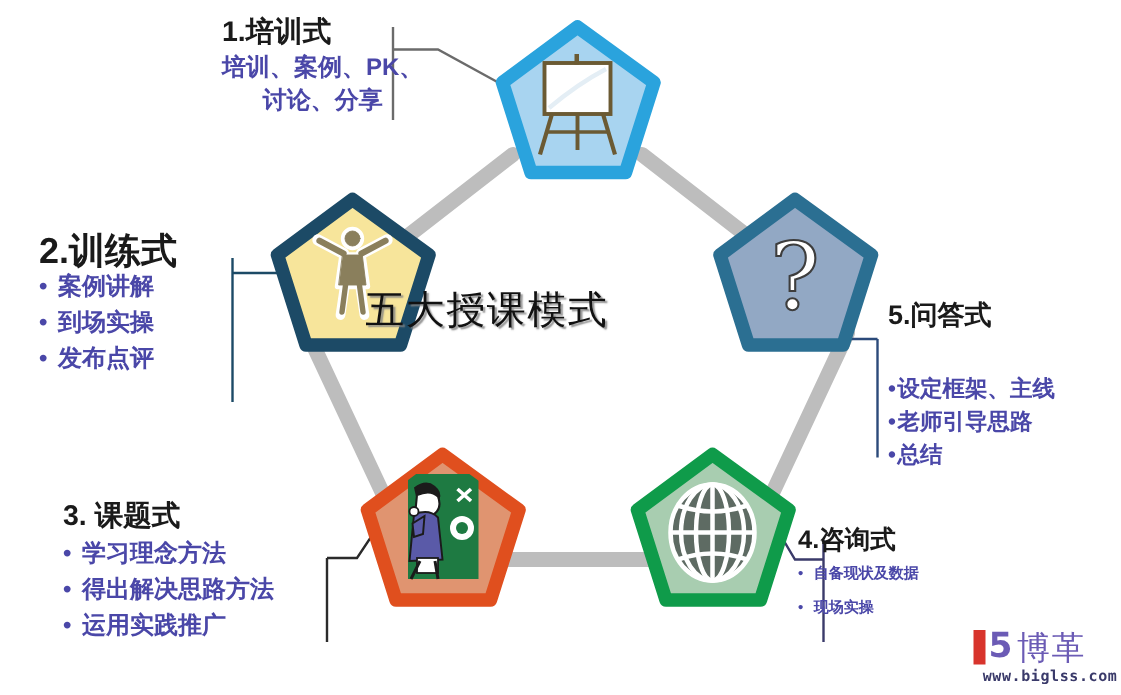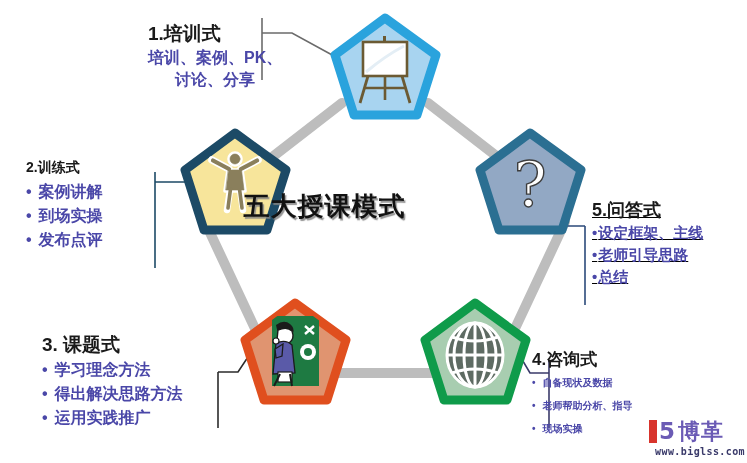--- a/index.html
+++ b/index.html
@@ -46,57 +46,57 @@
     white-space: nowrap;
   }
   .plain-lines {
     color: #4a47a8;
     font-weight: bold;
     text-align: center;
   }
   .plain-lines div { white-space: nowrap; }
 
   
-  #callout-1 { left: 148px; top: 10px; margin-top: 12px; }
+  #callout-1 { left: 148px; top: 10px; }
   #callout-1 .callout-title { font-size: 19px; line-height: 24px; }
   #callout-1 .plain-lines { font-size: 16px; line-height: 22px; margin-top: 1px; }
 
   
   #callout-2 { left: 26px; top: 155px; }
-  #callout-2 .callout-title { font-size: 14px; line-height: 25px; }
+  #callout-2 .callout-title { font-size: 24px; line-height: 25px; }
   #callout-2 .callout-list { font-size: 16px; line-height: 24px; }
   #callout-2 .callout-list li::before { content: "\2022"; margin-right: 7px; }
 
   
   #callout-3 { left: 42px; top: 332px; }
   #callout-3 .callout-title { font-size: 19px; line-height: 26px; }
   #callout-3 .callout-list { font-size: 16px; line-height: 24px; }
   #callout-3 .callout-list li::before { content: "\2022"; margin-right: 7px; }
 
   
   #callout-4 { left: 532px; top: 348px; }
   #callout-4 .callout-title { font-size: 17px; line-height: 23px; }
   #callout-4 .callout-list { font-size: 10px; line-height: 23px; }
   #callout-4 .callout-list li::before { content: "\2022"; margin-right: 7px; }
 
   
-  #callout-5 { left: 592px; top: 198px; text-decoration: underline; }
+  #callout-5 { left: 592px; top: 198px; }
   #callout-5 .callout-title { font-size: 18px; line-height: 24px; }
-  #callout-5 .callout-list { font-size: 15px; line-height: 22px; }
+  #callout-5 .callout-list { font-size: 15px; line-height: 22px; margin-top: 27px; }
   #callout-5 .callout-list li::before { content: "\2022"; margin-right: 1px; }
 
   
   #center-title {
     position: absolute;
     left: 0;
     top: 189px;
     width: 649px;
     text-align: center;
     font-size: 26px;
-    font-weight: bold;
+    font-weight: normal;
     color: #111111;
     text-shadow: 1.5px 1.5px 1px rgba(130,130,130,0.85);
     letter-spacing: 1px;
   }
 
   
   #logo {
     position: absolute;
     left: 648px;
     top: 417px;
@@ -126,21 +126,21 @@
     left: 11px; top: 1px;
     width: 14px; height: 23px;
     color: #6b5bb5;
     font-size: 23px;
     font-weight: bold;
     line-height: 23px;
     font-family: "DejaVu Sans", sans-serif;
   }
   #logo-text {
     font-size: 22px;
-    font-weight: bold;
+    font-weight: normal;
     color: #6b5bb5;
     line-height: 25px;
     letter-spacing: 1px;
   }
   #logo-url {
     font-size: 10px;
     font-weight: bold;
     color: #3a3a6a;
     letter-spacing: 0.4px;
     margin-top: 1px;
@@ -304,21 +304,20 @@
       <li>学习理念方法</li>
       <li>得出解决思路方法</li>
       <li>运用实践推广</li>
     </ul>
   </div>
 
   <div class="callout" id="callout-4">
     <div class="callout-title">4.咨询式</div>
     <ul class="callout-list">
       <li>自备现状及数据</li>
-      <li>老师帮助分析、指导</li>
       <li>现场实操</li>
     </ul>
   </div>
 
   <div class="callout" id="callout-5">
     <div class="callout-title">5.问答式</div>
     <ul class="callout-list">
       <li>设定框架、主线</li>
       <li>老师引导思路</li>
       <li>总结</li>

